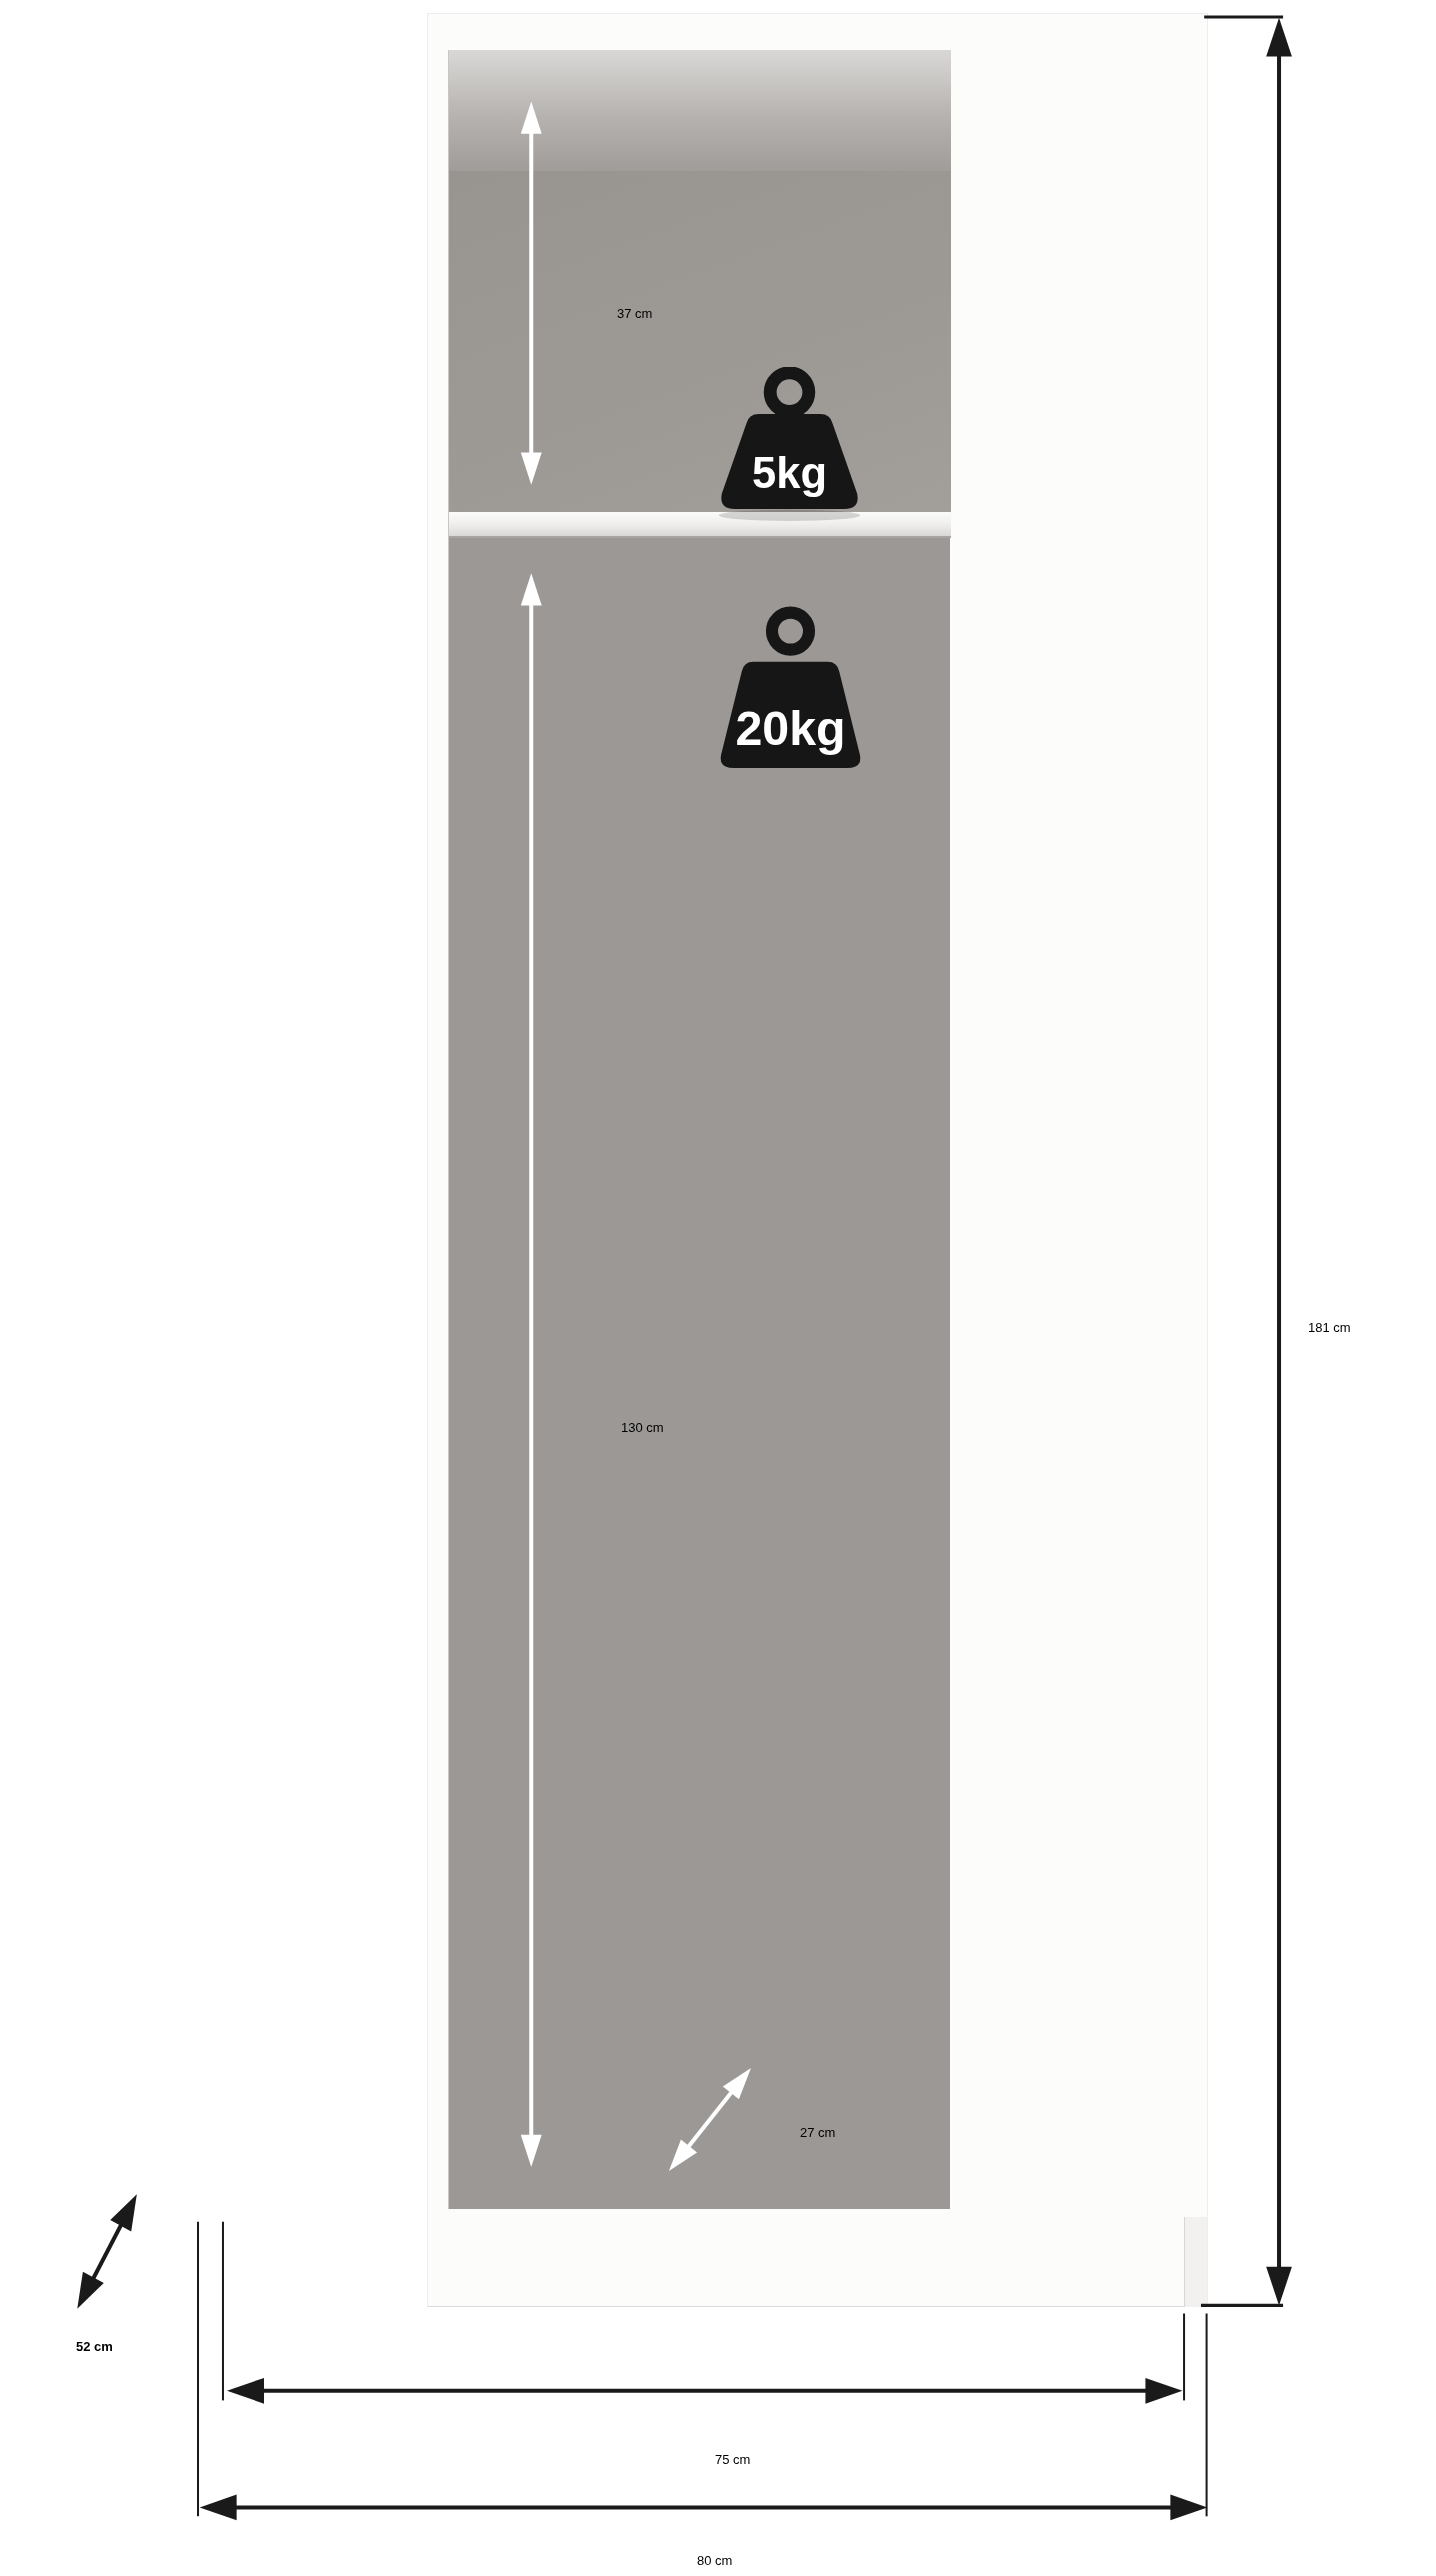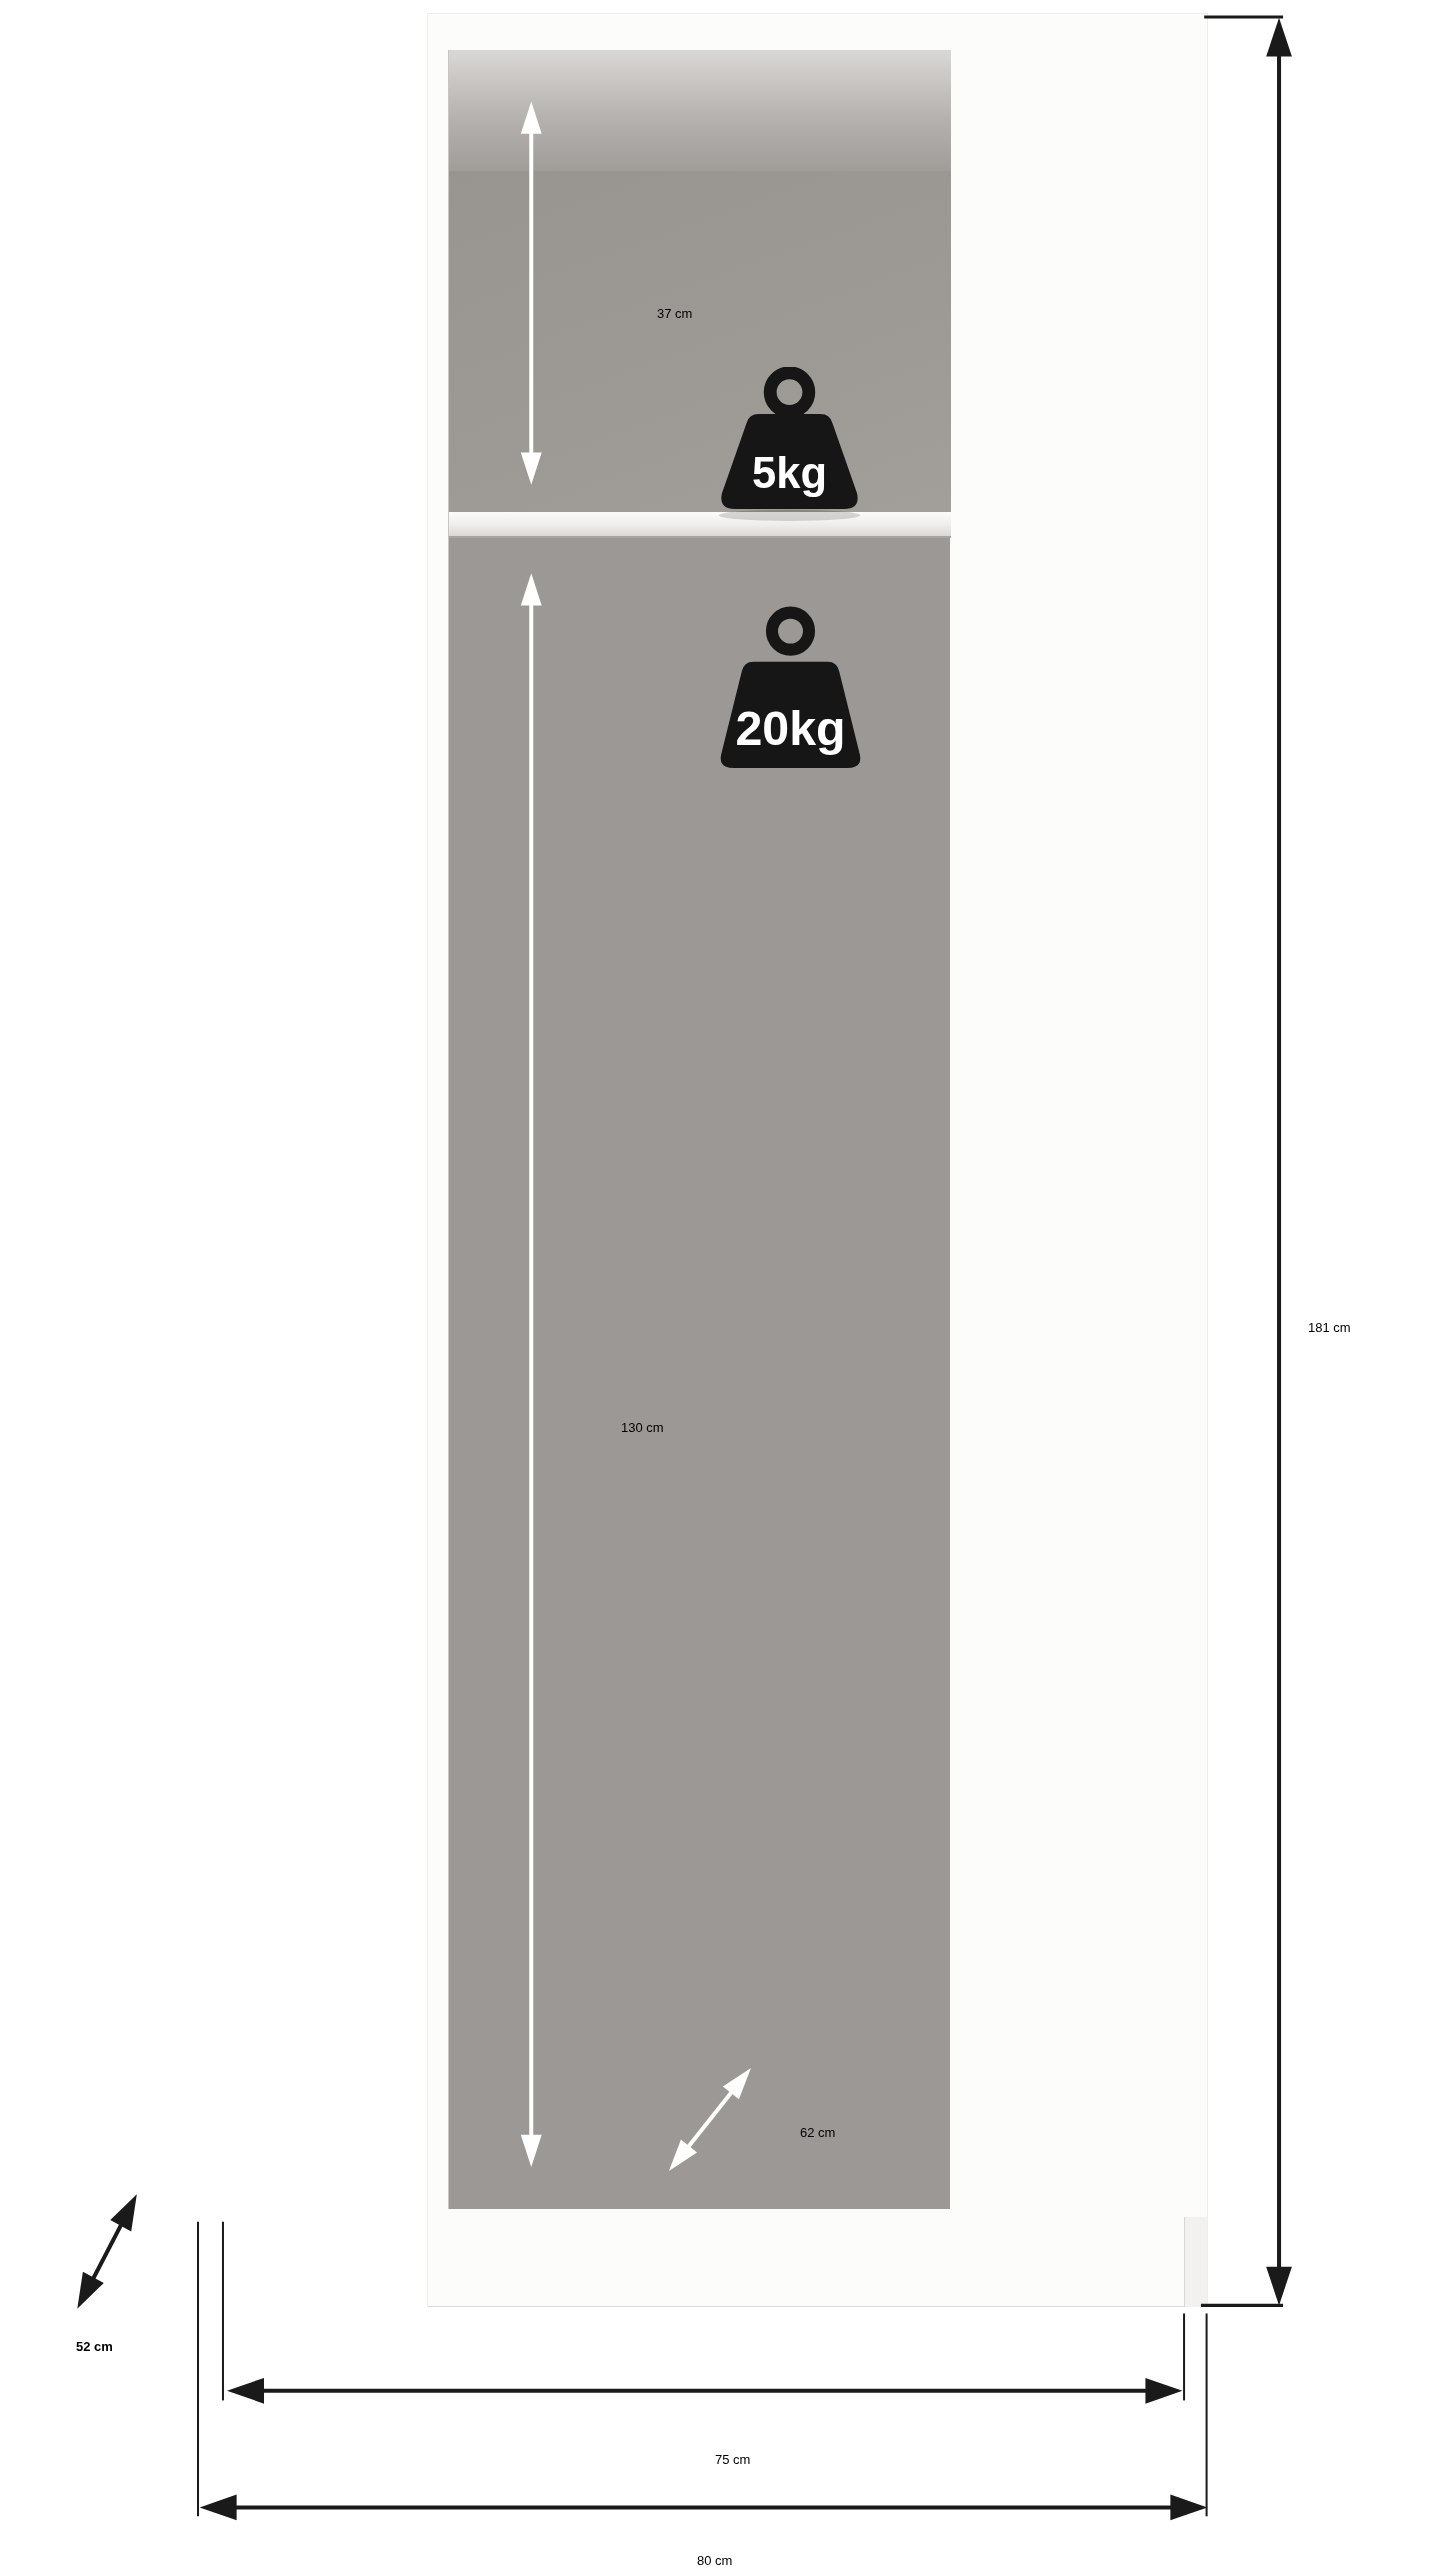--- a/index.html
+++ b/index.html
@@ -155,21 +155,21 @@
     </g>
 
     <g stroke="#1a1a1a">
       <line x1="246" y1="2760" x2="246" y2="3126" stroke-width="2.5"></line>
       <line x1="277" y1="2760" x2="277" y2="2982" stroke-width="2.5"></line>
       <line x1="1471" y1="2874" x2="1471" y2="2982" stroke-width="2.5"></line>
       <line x1="1499" y1="2874" x2="1499" y2="3126" stroke-width="2.5"></line>
     </g>
   </svg>
 
-  <div class="lbl white" style="left:617px;top:306px;margin-left:40px;">37 cm</div>
+  <div class="lbl white" style="left:617px;top:306px;">37 cm</div>
   <div class="lbl white" style="left:621px;top:1420px;">130 cm</div>
-  <div class="lbl white" style="left:800px;top:2125px;">62 cm</div>
+  <div class="lbl white" style="left:800px;top:2125px;">27 cm</div>
   <div class="lbl black" style="left:1308px;top:1320px;">181 cm</div>
   <div class="lbl black" style="left:76px;top:2339px;font-weight:bold;">52 cm</div>
   <div class="lbl black" style="left:697px;top:2452px;margin-left:18px;">75 cm</div>
   <div class="lbl black" style="left:697px;top:2553px;">80 cm</div>
 </div>
 
 
 </body></html>

